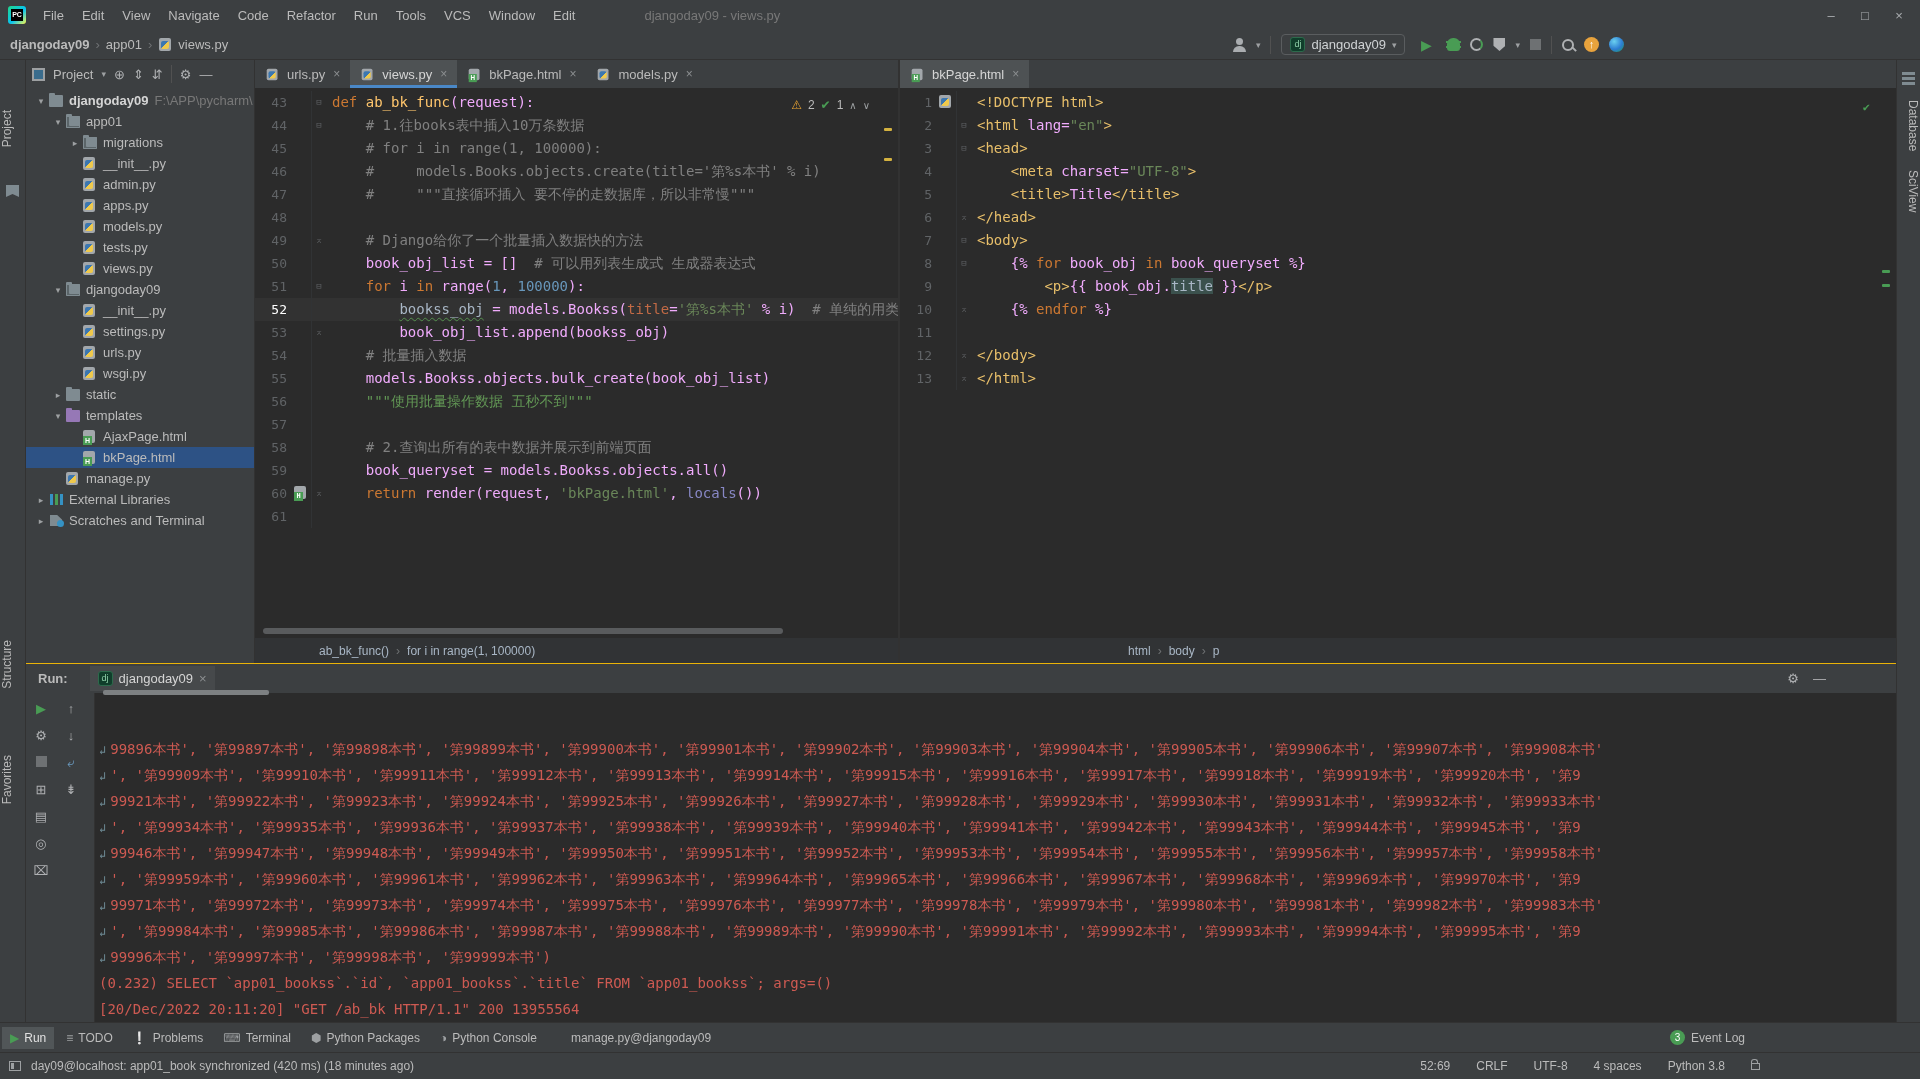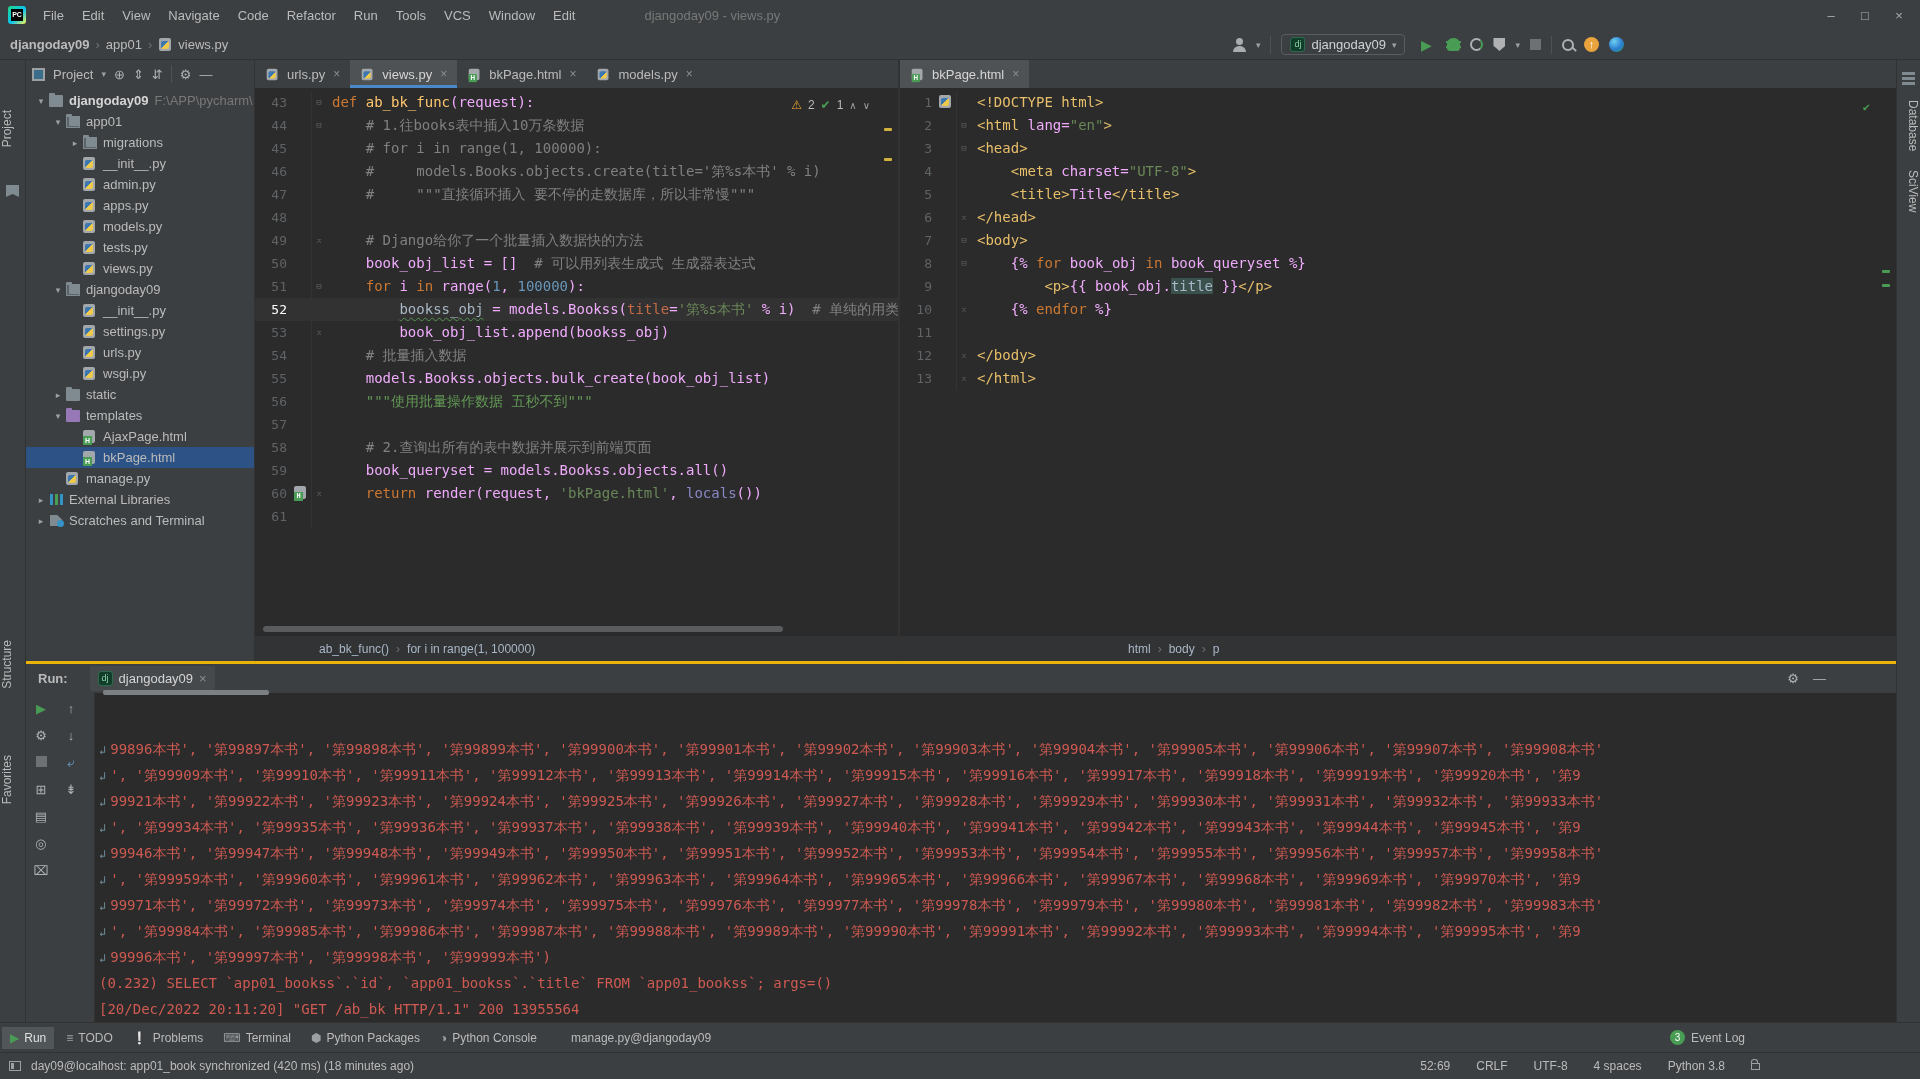--- a/index.html
+++ b/index.html
@@ -130,21 +130,21 @@
   .warn-tri { color:#f0a732; font-size:12px; }
   .ok-check { color:#499c54; font-size:12px; }
   .chev-ud { color:#9da0a2; font-size:10px; }
   .smark { position:absolute; width:8px; height:3px; border-radius:1px; }
   .hscroll { position:absolute; bottom:3px; left:8px; width:520px; height:6px; border-radius:3px; background:#595b5d; }
   .crumbbar { height:26px; flex:0 0 26px; background:#313335; border-top:1px solid #2b2b2b; display:flex;
     align-items:center; font-size:12px; color:#a9b7c6; }
   .crumbbar .sep { color:#6e7173; margin:0 7px; }
 
   
-  .runpanel { flex:0 0 326px; background:#3c3f41; border-top:3px solid #eab308; display:flex; flex-direction:column; }
+  .runpanel { flex:0 0 326px; background:#3c3f41; border-top:1px solid #eab308; display:flex; flex-direction:column; }
   .runhead { height:29px; flex:0 0 29px; display:flex; align-items:center; position:relative; }
   .runhead .rlabel { font-size:13px; color:#bbbbbb; margin-left:12px; font-weight:bold; }
   .runtab { display:flex; align-items:center; gap:6px; margin-left:22px; padding:5px 8px; font-size:13px;
     color:#d5d5d5; background:#46494b; }
   .runtab .x { color:#8c8f91; }
   .runhead-right { margin-left:auto; margin-right:70px; display:flex; gap:14px; color:#afb1b3; font-size:13px; }
   .console-scroll { position:absolute; left:77px; top:26px; width:166px; height:5px; background:#7d8082; border-radius:2px; }
   .runbody { flex:1; display:flex; min-height:0; background:#2b2b2b; }
   .runtools { flex:0 0 69px; background:#3c3f41; border-right:1px solid #323232; display:flex; padding-top:8px; }
   .rtcol { width:30px; display:flex; flex-direction:column; align-items:center; gap:12px; }

